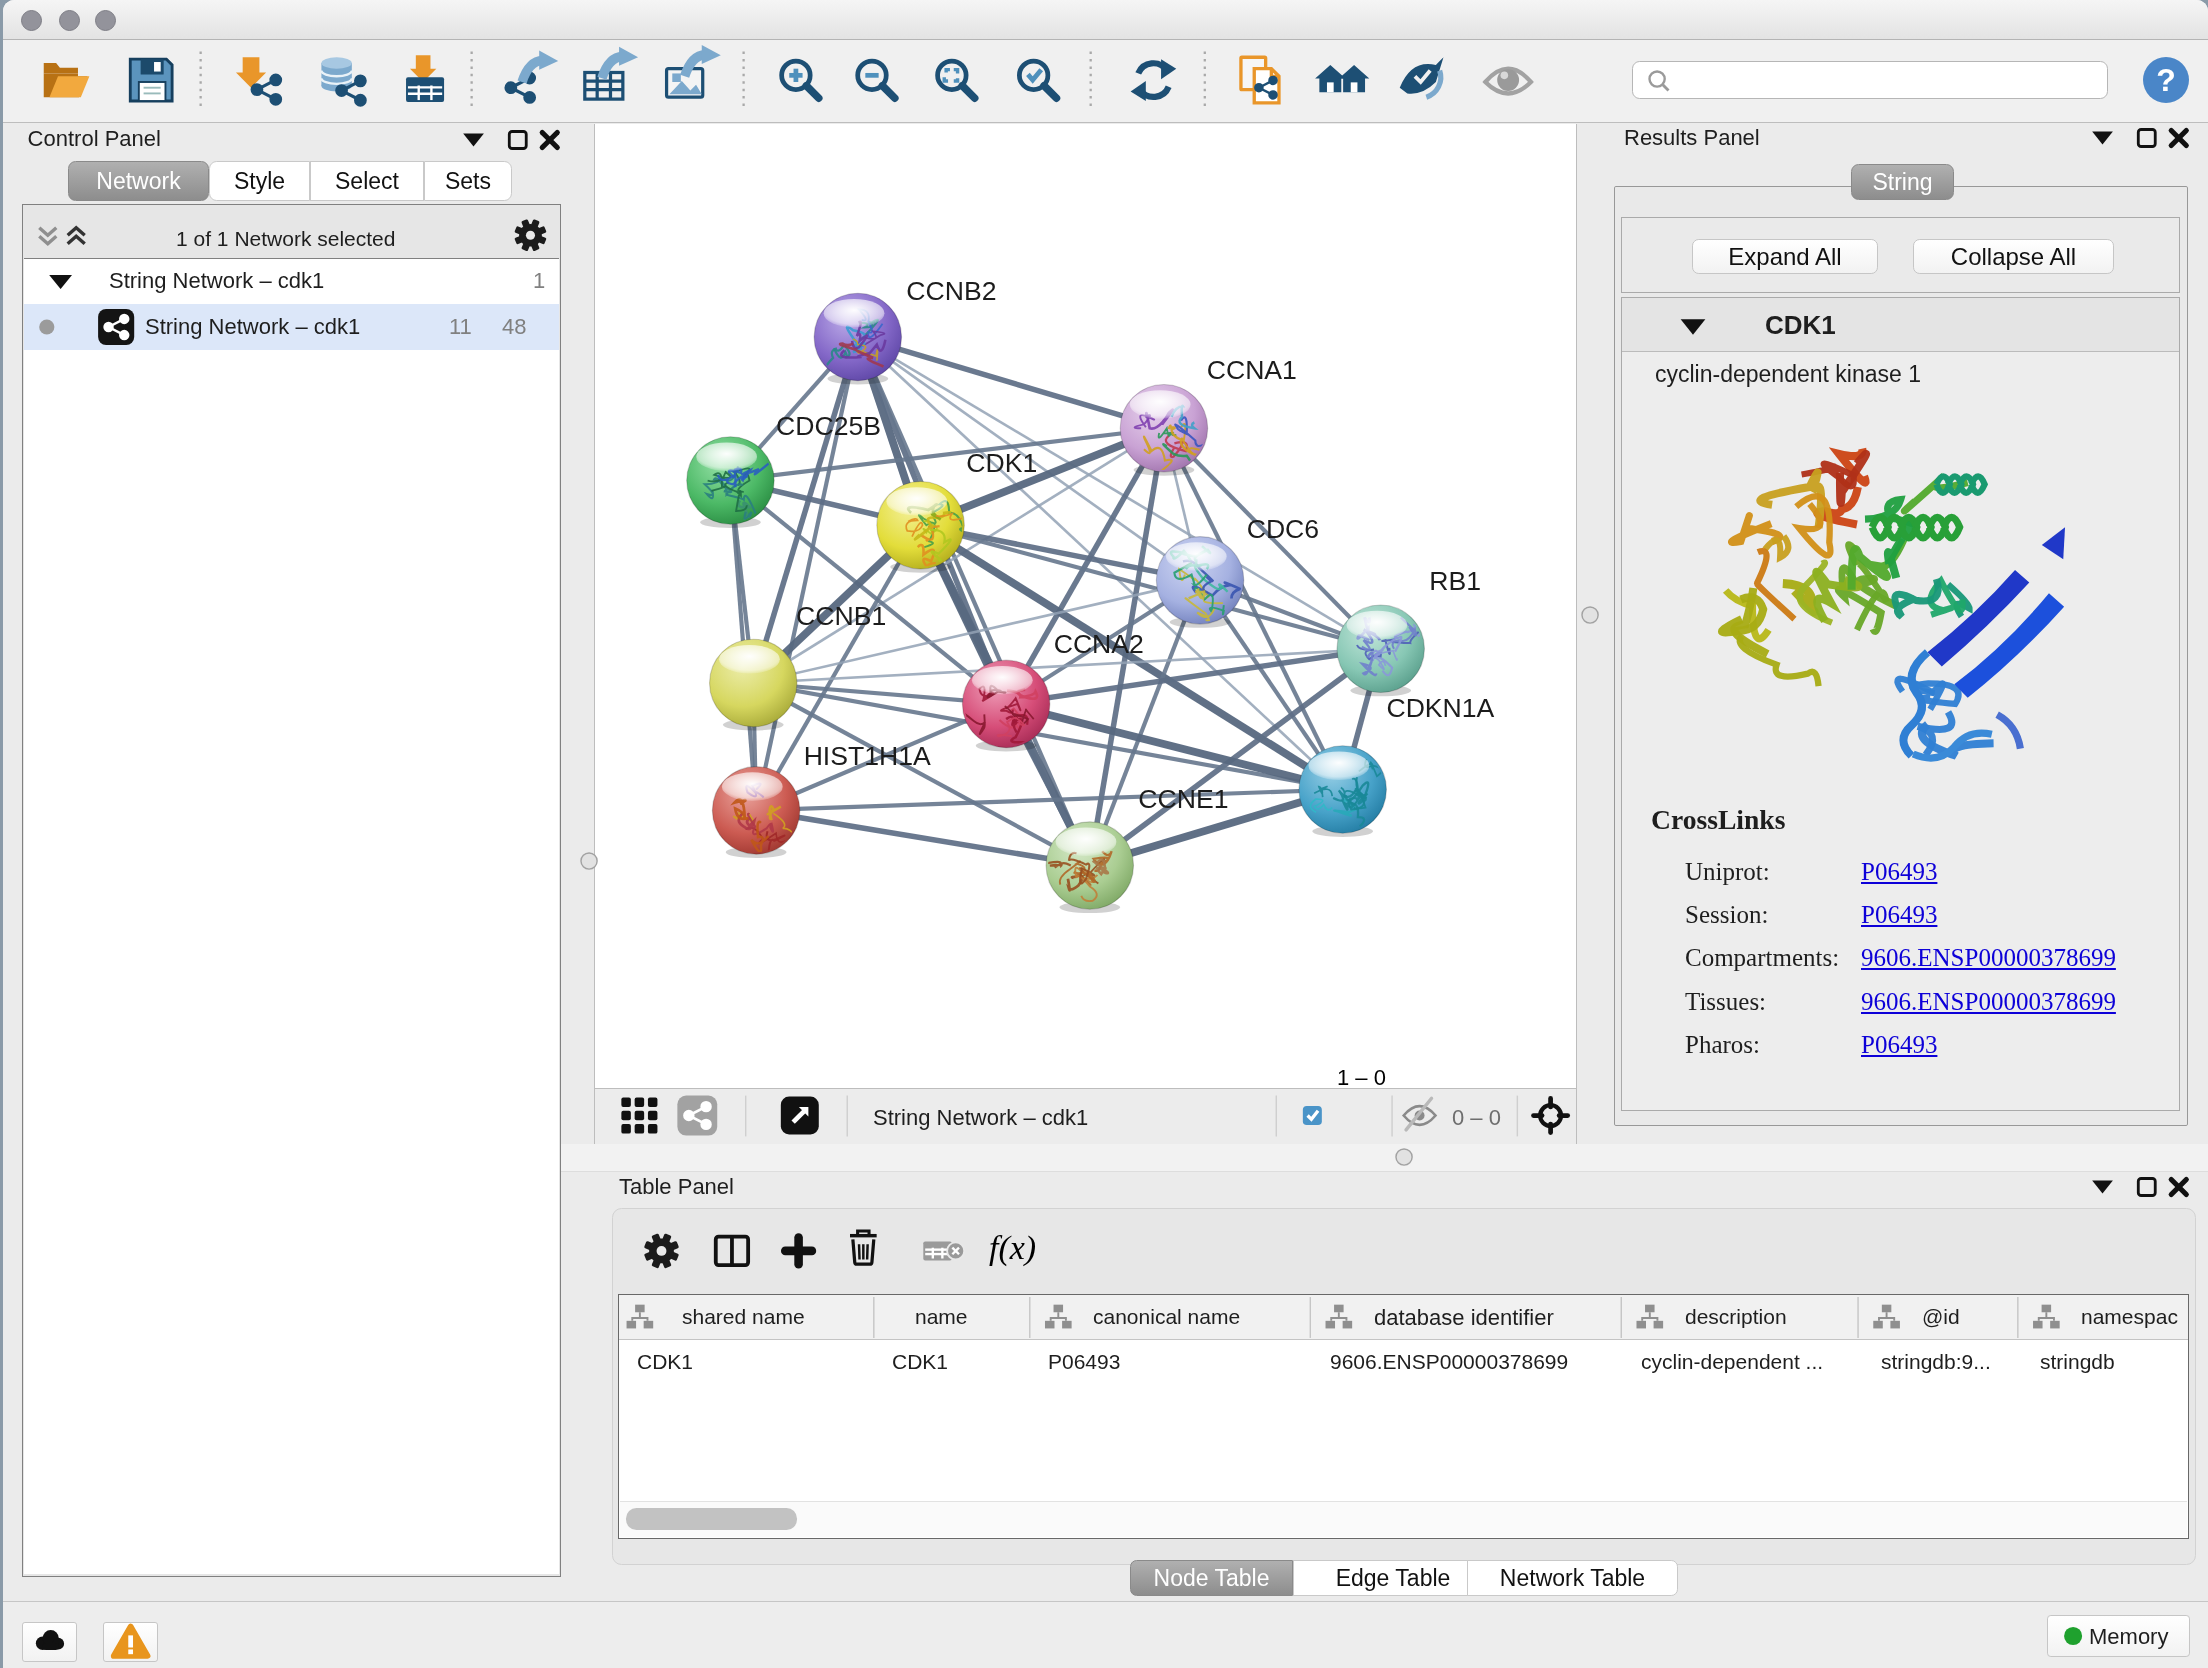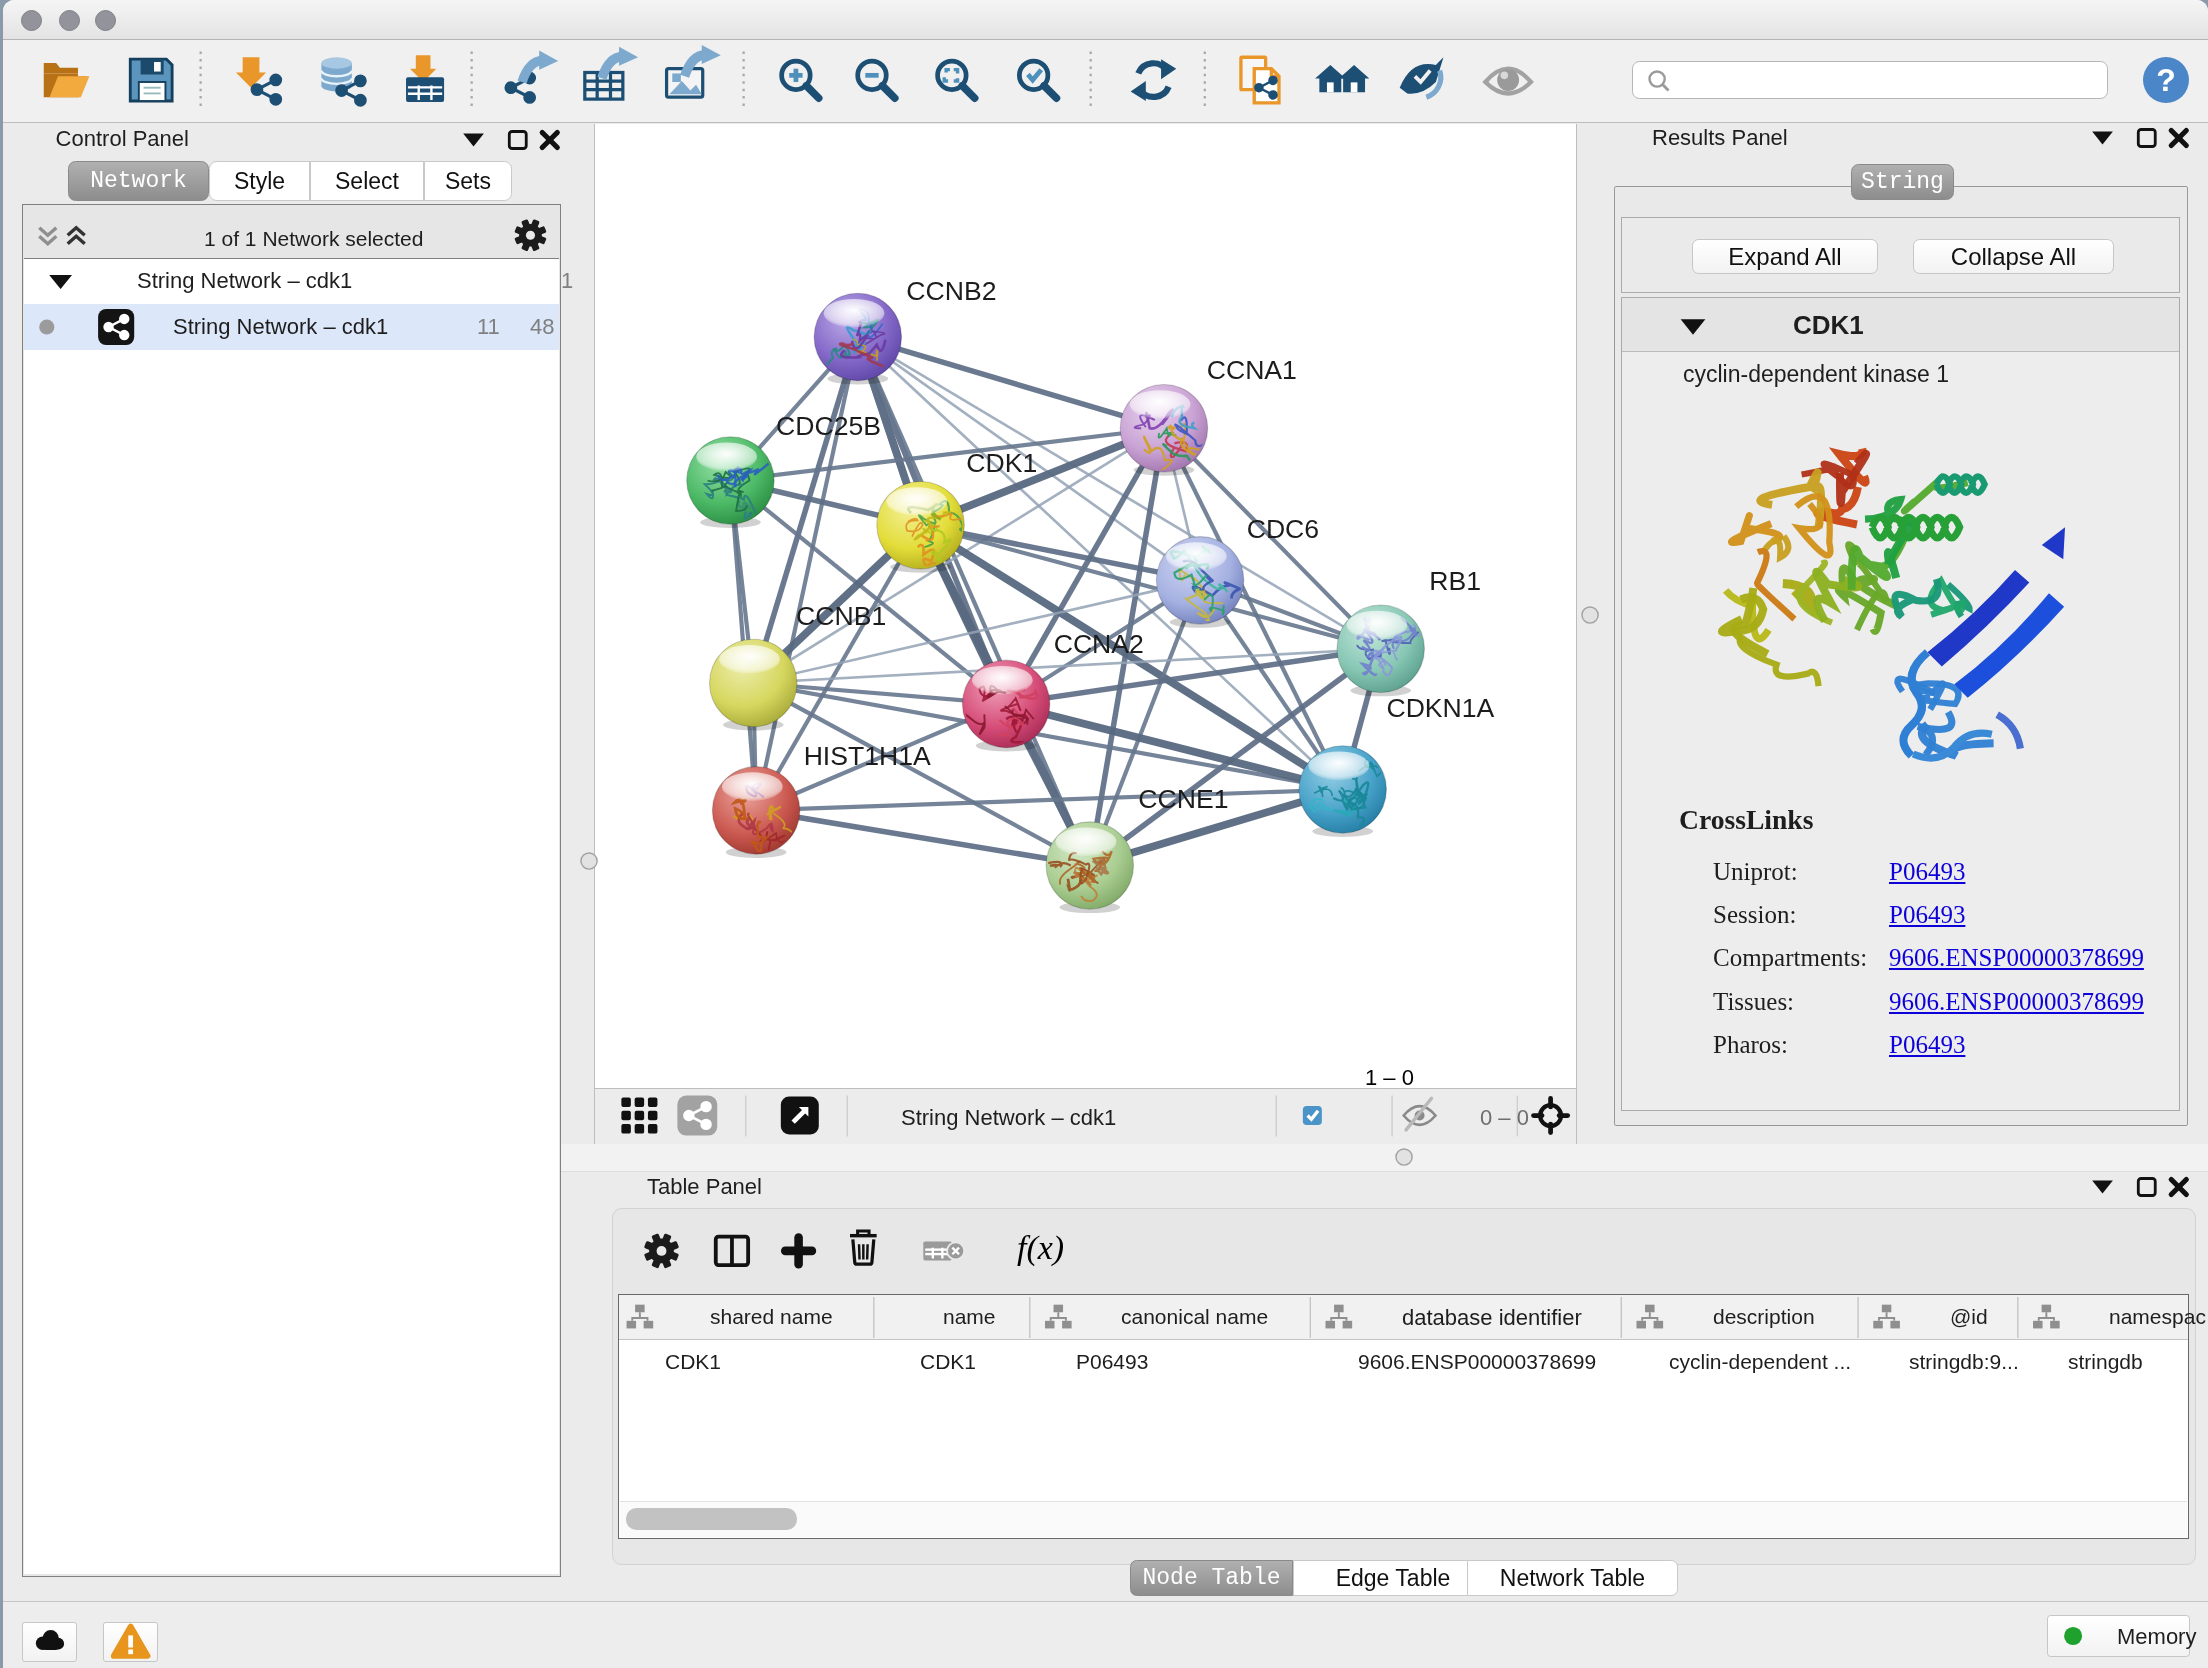--- a/index.html
+++ b/index.html
@@ -11,24 +11,24 @@
 .tl { position:absolute; top:9.5px; width:21px; height:21px; border-radius:50%;
   background:#93939b; border:1px solid #7e7e86; }
 .title { position:absolute; top:6.7px; width:100%; text-align:center; font-size:24px;
   font-weight:600; color:#3b3b3b; }
 .toolbar { position:absolute; left:2.9px; top:40px; right:0; height:83px; background:#f0f0f0;
   border-bottom:1px solid #bdbdbd; }
 .search { position:absolute; left:1632px; top:61px; width:476px; height:38px; background:#fff;
   border:1.4px solid #b6b6b6; border-radius:7.6px; }
 .help { position:absolute; left:2143px; top:57px; width:46px; height:46px; border-radius:50%;
   background:#4a86c8; color:#fff; font-size:32px; font-weight:bold; text-align:center; line-height:46px; }
-.ptitle { font-size:22px; color:#1e1e1e; position:absolute;margin-left:28px; }
+.ptitle { font-size:22px; color:#1e1e1e; position:absolute; }
 .tab { position:absolute; height:40px; background:#fff; border:1px solid #c9c9c9; color:#111;
   font-size:23px; text-align:center; }
-.tabsel { background:linear-gradient(#b0b0b0,#8d8d8d); color:#fff; border-color:#8a8a8a;font-family:Liberation Mono, monospace; }
+.tabsel { background:linear-gradient(#b0b0b0,#8d8d8d); color:#fff; border-color:#8a8a8a; }
 .cpbox { position:absolute; left:22px; top:204px; width:539px; height:1373px;
   border:1.9px solid #808080; background:#e6e6e6; }
 .cplist { position:absolute; left:24px; top:258px; width:535px; height:1316px;
   background:#fff; border-top:1.9px solid #808080; }
 .link { color:#0d00d8; text-decoration:underline; }
 .serif { font-family:"Liberation Serif", serif; }
 .btn { position:absolute; background:linear-gradient(#ffffff,#f2f2f2); border:1px solid #c6c6c6;
   border-radius:6.7px; text-align:center; font-size:24px; color:#111; }
 </style></head><body>
 <div class="win"></div>

